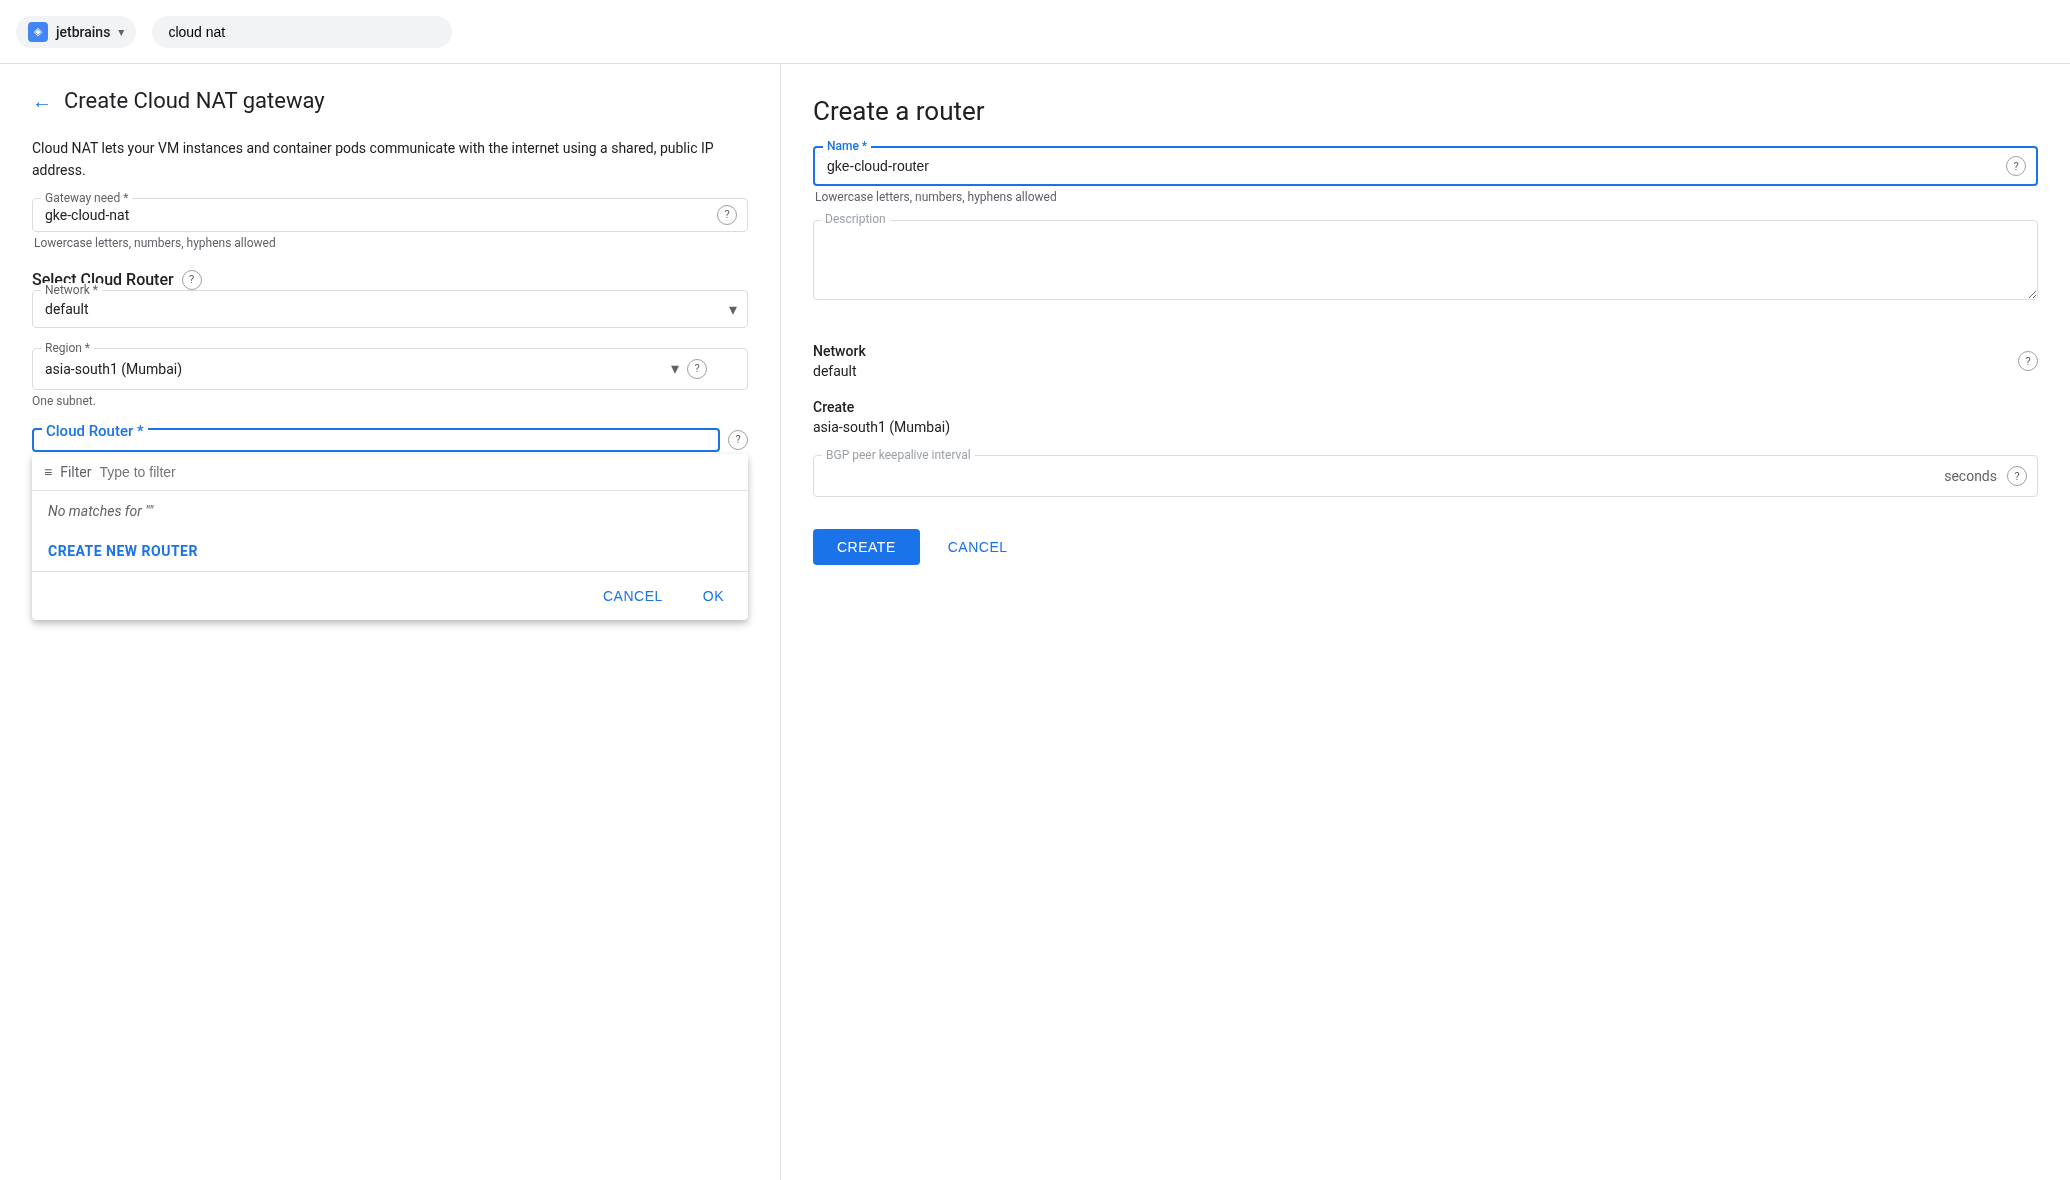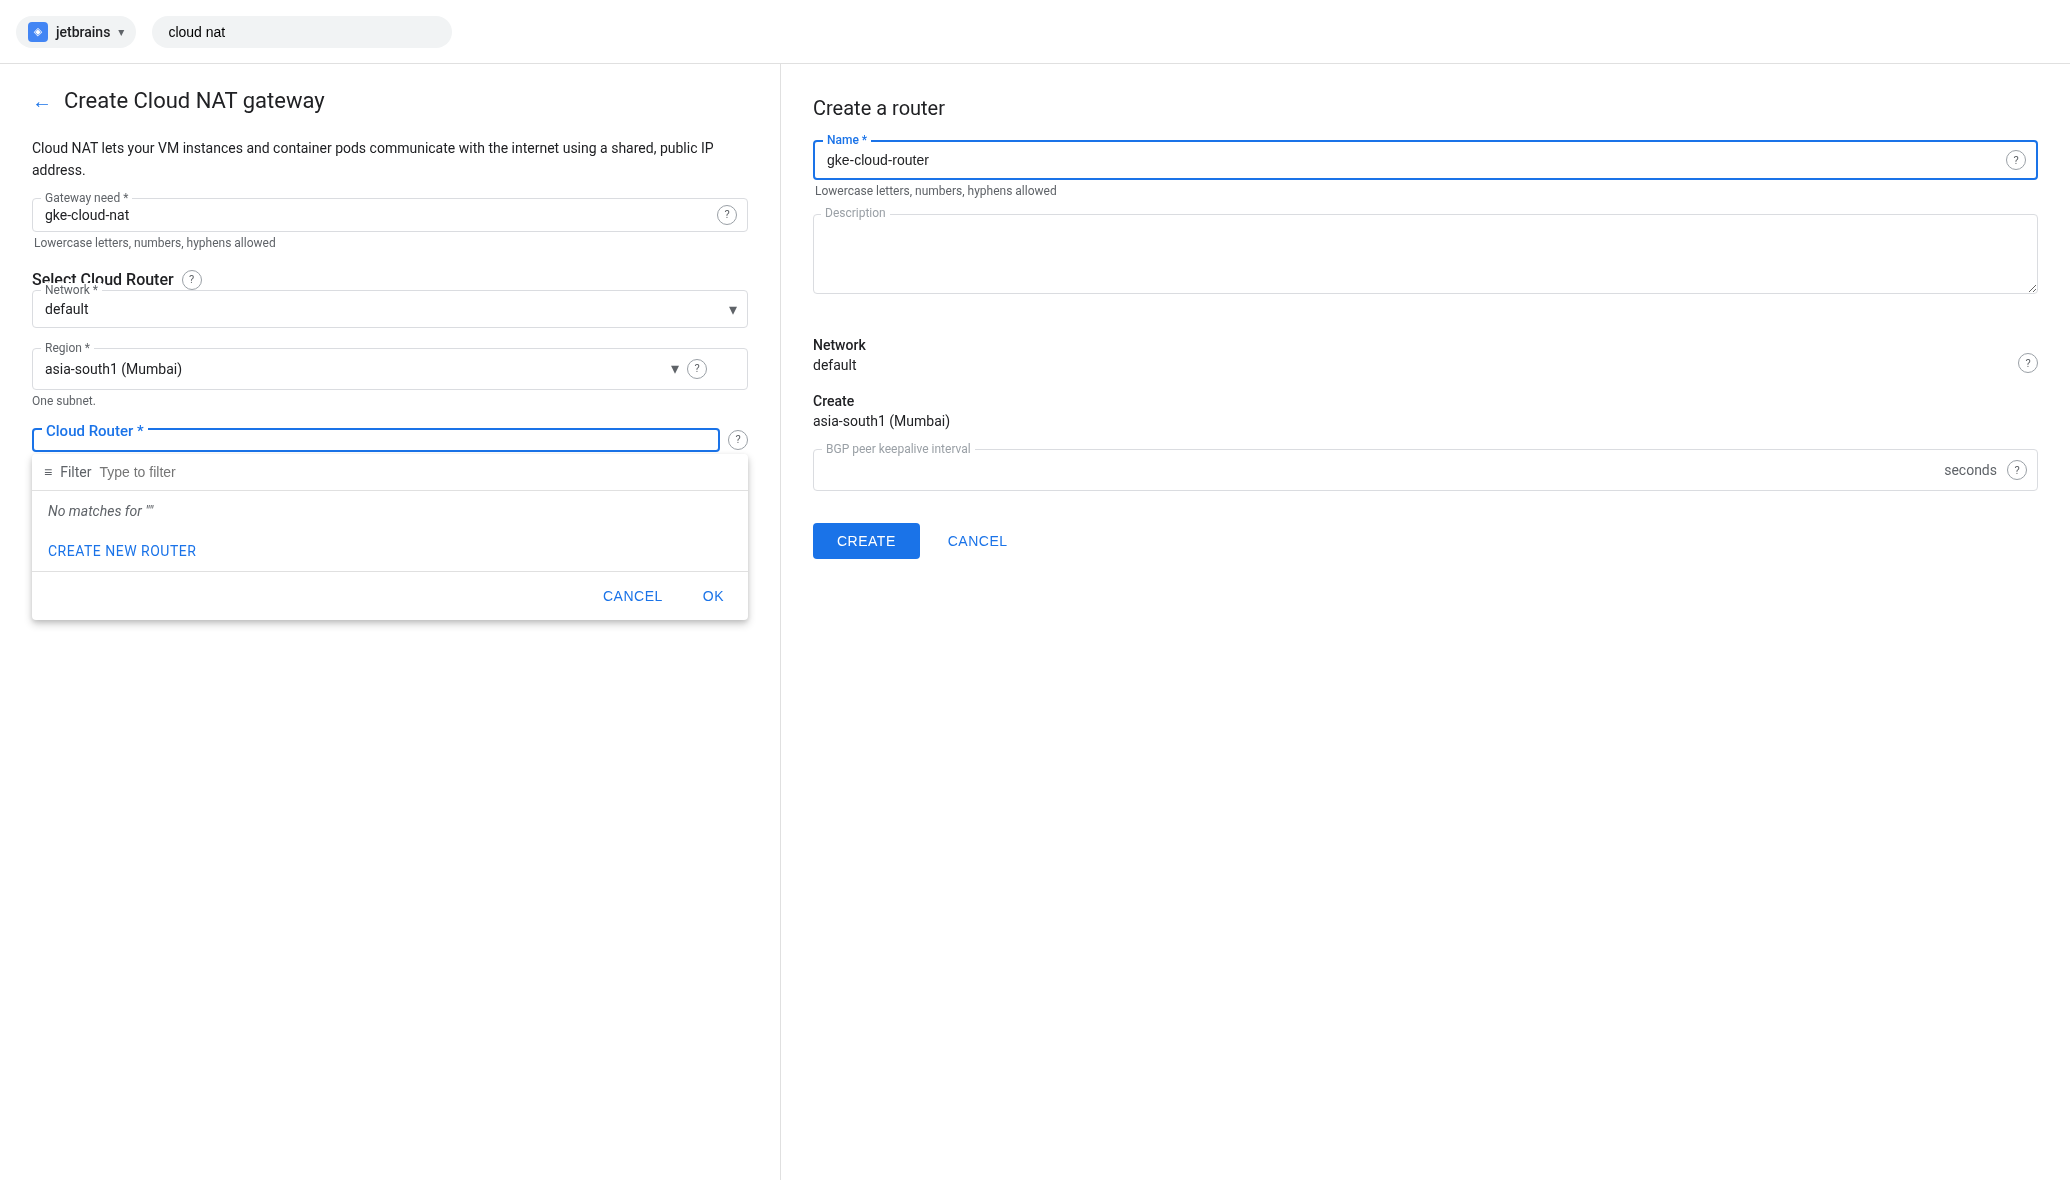--- a/index.html
+++ b/index.html
@@ -241,21 +241,21 @@
     .no-matches {
       padding: 12px 16px;
       color: #5f6368;
       font-size: 14px;
       font-style: italic;
     }
     .create-new-router {
       padding: 12px 16px;
       color: #1a73e8;
       font-size: 14px;
-      font-weight: 400;
+      font-weight: 700;
       cursor: pointer;
       text-transform: uppercase;
       letter-spacing: 0.5px;
     }
 
     .popup-actions {
       display: flex;
       justify-content: flex-end;
       padding: 8px 12px;
       gap: 16px;
@@ -283,21 +283,21 @@
     
     .right-panel {
       flex: 1;
       background: #fff;
       border-left: 1px solid #e0e0e0;
       padding: 32px;
       overflow-y: auto;
     }
 
     .create-router-title {
-      font-size: 20px;
+      font-size: 26px;
       font-weight: 400;
       color: #202124;
       margin-bottom: 20px;
     }
 
     .router-description {
       font-size: 14px;
       color: #202124;
       line-height: 1.6;
       margin-bottom: 24px;
@@ -458,21 +458,21 @@
       color: #1a73e8;
       font-size: 14px;
       font-weight: 500;
       cursor: pointer;
       letter-spacing: 0.5px;
       padding: 10px 12px;
       text-transform: uppercase;
     }
     .info-with-help {
       display: flex;
-      align-items: flex-end;
+      align-items: center;
       justify-content: space-between;
     }
   </style>
 </head>
 <body>
 
 <div class="top-bar">
   <div class="org-chip">
     <div class="org-icon">◈</div>
     <span class="org-name">jetbrains</span>

